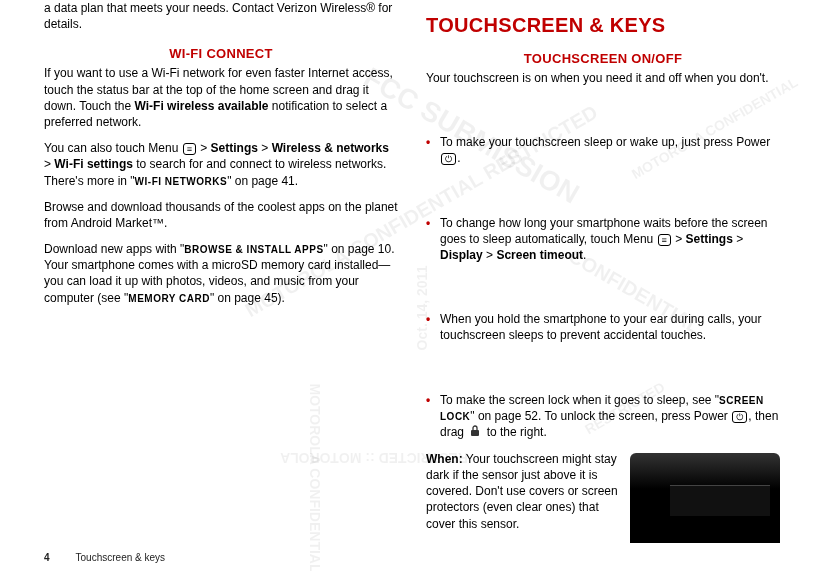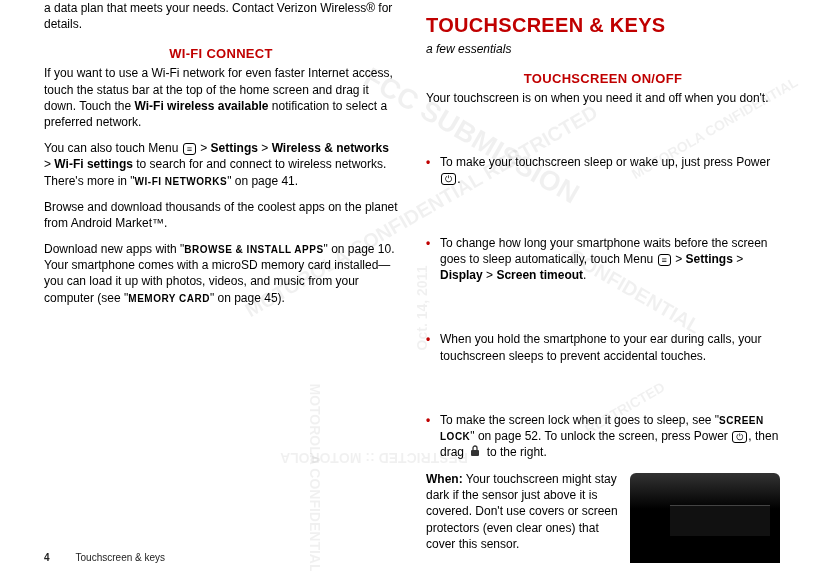--- a/index.html
+++ b/index.html
@@ -142,21 +142,20 @@
     </p>
 
     <p>Browse and download thousands of the coolest apps on the planet from Android Market™.</p>
     <p>
       <span>Download new apps with "</span><span class="sc">BROWSE &amp; INSTALL APPS</span><span>" on page 10. Your smartphone comes with a microSD memory card installed—you can load it up with photos, videos, and music from your computer (see "</span><span class="sc">MEMORY CARD</span><span>" on page 45).</span>
     </p>
   </div>
 
   <div class="col">
     <div class="h-red h-big">TOUCHSCREEN &amp; KEYS</div>
-    <p class="subtitle">a few essentials</p>
 
     <div class="h-red h-sec">TOUCHSCREEN ON/OFF</div>
     <p>Your touchscreen is on when you need it and off when you don't.</p>
 
     <ul>
       <li>
         <span>To make your touchscreen sleep or wake up, just press Power </span><span class="icon-box icon-power"></span><span>.</span>
       </li>
       <li>
         <span>To change how long your smartphone waits before the screen goes to sleep automatically, touch Menu </span><span class="icon-box icon-menu"></span><span> &gt; </span><span class="bold">Settings</span><span> &gt; </span><span class="bold">Display</span><span> &gt; </span><span class="bold">Screen timeout</span><span>.</span>

